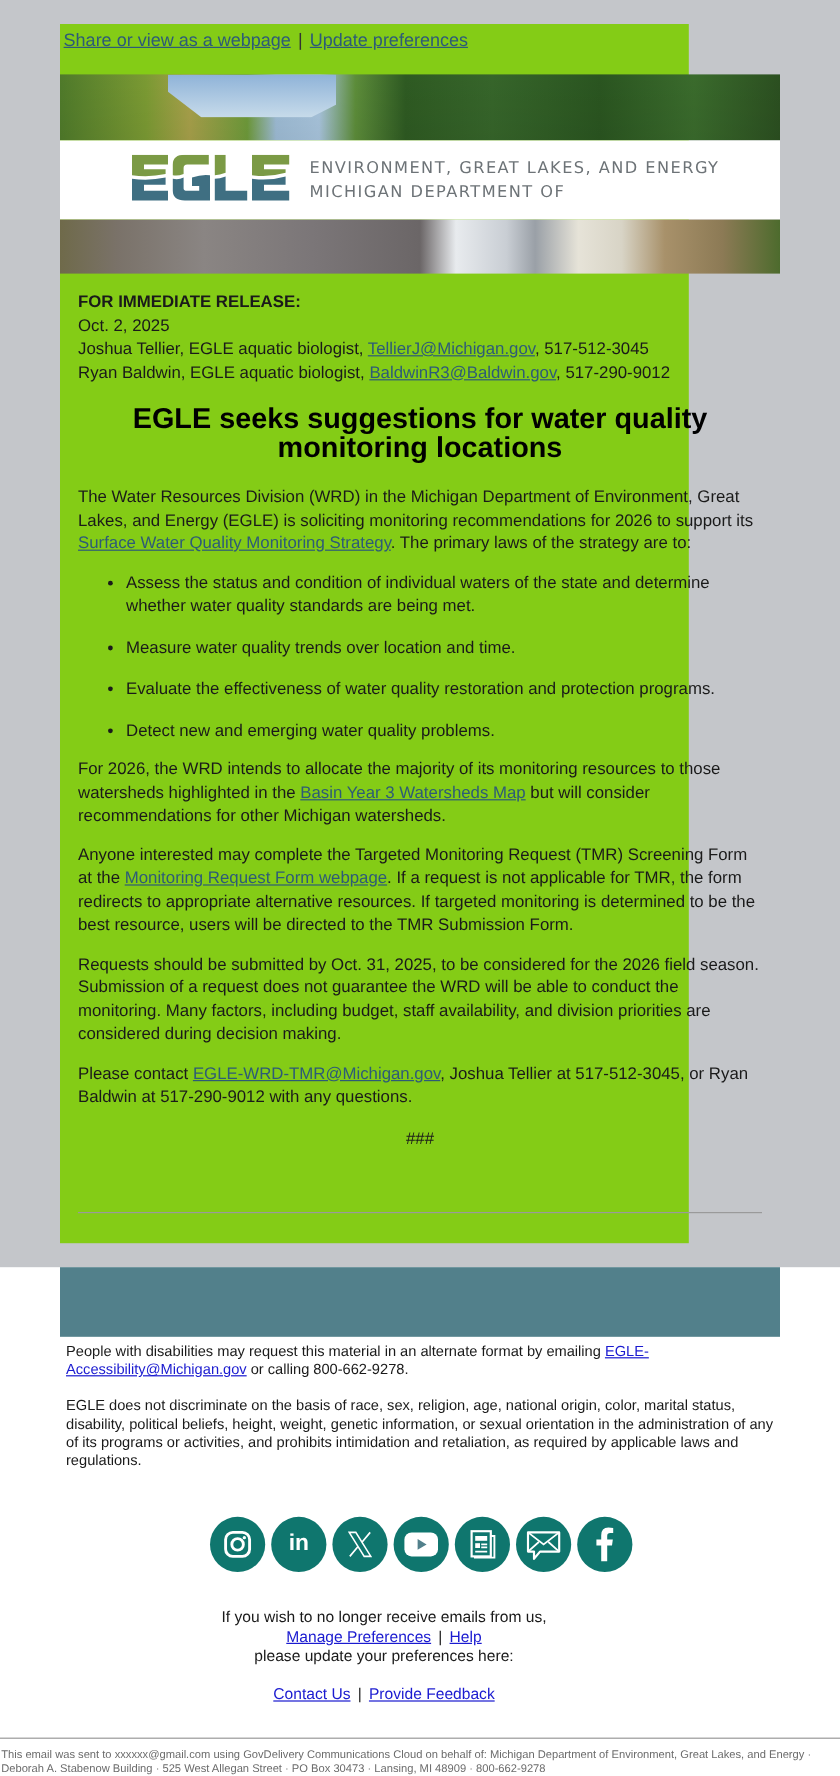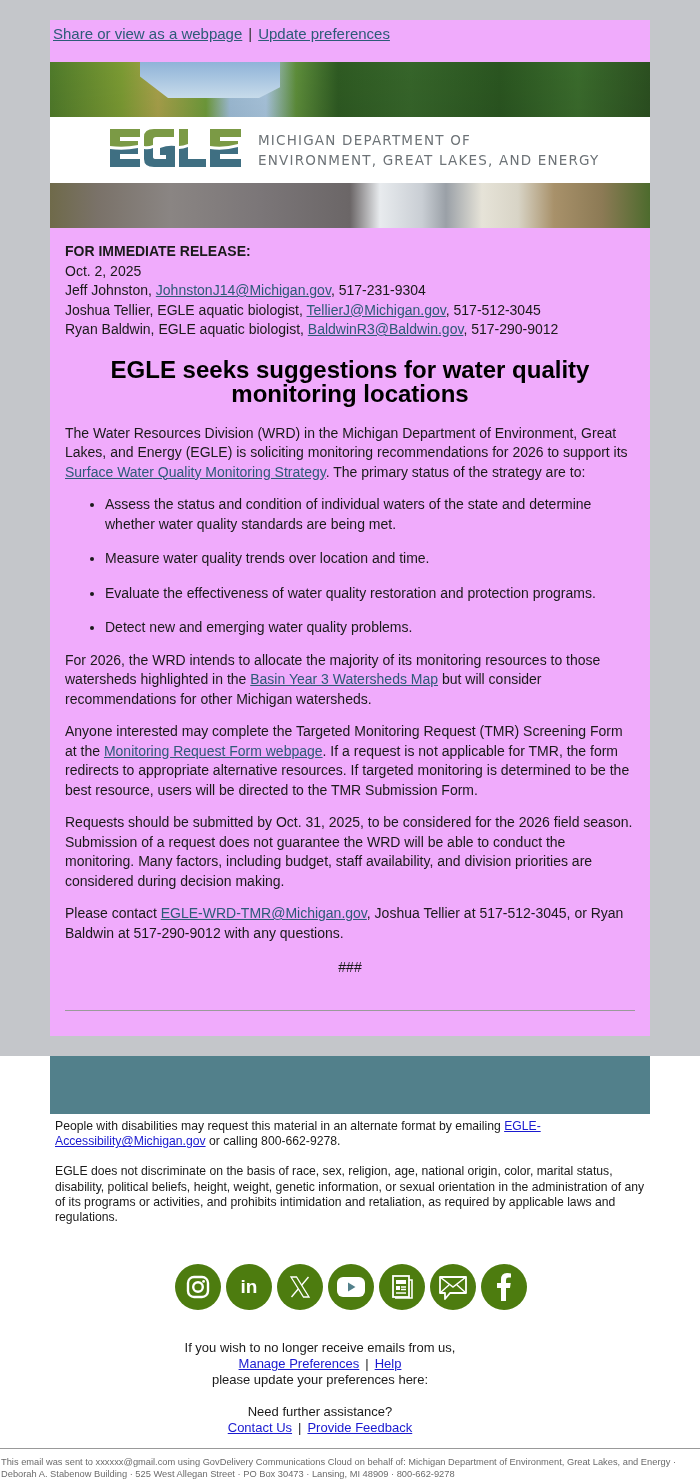--- a/index.html
+++ b/index.html
@@ -12,22 +12,22 @@
     color: #000;
     position: relative;
     overflow: hidden;
   }
   a { color: #2d5b78; text-decoration: underline; }
   .gray-band {
     position: absolute; left: 0; top: 0; width: 700px; height: 1056px;
     background: #c4c6ca;
   }
   .card {
-    position: absolute; left: 50px; top: 20px; width: 600px; height: 1016px;
-    background: #f0abfc;
+    position: absolute; left: 50px; top: 20px; width: 524px; height: 1016px;
+    background: #84cc16;
   }
   .top-links {
     position: absolute; left: 3px; top: 5px;
     font-size: 15px; color: #2d5b78;
   }
   .top-links .sep { color: #333; margin: 0 6px; }
   
   .banner { position: absolute; left: 0; top: 42px; width: 600px; height: 166px; }
   .banner-top {
     position: absolute; left: 0; top: 0; width: 600px; height: 55px;
@@ -82,21 +82,21 @@
   .access {
     position: absolute; left: 55px; top: 1119px; width: 595px;
     font-size: 12.2px; line-height: 15.2px; color: #1a1a1a;
   }
   .access a { color: #1a1ad0; }
   .access p { margin: 0 0 15px 0; }
   .social {
     position: absolute; left: 175px; top: 1264px; height: 46px; display: flex; gap: 5px;
   }
   .social .circ {
-    width: 46px; height: 46px; border-radius: 50%; background: #4d7c0f;
+    width: 46px; height: 46px; border-radius: 50%; background: #0f766e;
     display: flex; align-items: center; justify-content: center;
   }
   .unsub {
     position: absolute; left: 0; top: 1340px; width: 640px;
     text-align: center; font-size: 13px; line-height: 16px; color: #1a1a1a;
   }
   .unsub a { color: #1a1ad0; }
   .unsub .sep { margin: 0 6px; }
   .footer-line {
     position: absolute; left: 0; top: 1448px; width: 700px; height: 1px; background: #999;
@@ -129,37 +129,36 @@
         <path d="M34 8 Q34 0 44 0 H64 V8 H46 Q43 8 43 11 V16 Q38 18 34 17 Z" fill="#7b9a45"></path>
         <path d="M34 20 Q39 21 43 19 V28 Q43 30 46 30 H56 V26 H50 V19 Q58 16 65 17 V38 H44 Q34 38 34 30 Z" fill="#3f6f82"></path>
 
         <path d="M69 0 H78 V15 Q73 17 69 17 Z" fill="#7b9a45"></path>
         <path d="M69 20 Q73 20 78 18 V30 H96 V38 H69 Z" fill="#3f6f82"></path>
 
         <path d="M100 0 H131 V8 H110 V12 H128 V15 Q114 19 100 17 Z" fill="#7b9a45"></path>
         <path d="M100 20 Q114 22 128 18 V25 H110 V30 H131 V38 H100 Z" fill="#3f6f82"></path>
       </svg>
       <div class="egle-sub">
+        <div>ENVIRONMENT, GREAT LAKES, AND ENERGY</div>
         <div>MICHIGAN DEPARTMENT OF</div>
-        <div>ENVIRONMENT, GREAT LAKES, AND ENERGY</div>
       </div>
     </div>
     <div class="banner-bot"></div>
   </div>
 
   <div class="content">
     <div class="release-label">FOR IMMEDIATE RELEASE:</div>
     <div>Oct. 2, 2025</div>
-    <div><span>Jeff Johnston, </span><a href="#">JohnstonJ14@Michigan.gov</a><span>, 517-231-9304</span></div>
     <div><span>Joshua Tellier, EGLE aquatic biologist, </span><a href="#">TellierJ@Michigan.gov</a><span>, 517-512-3045</span></div>
     <div><span>Ryan Baldwin, EGLE aquatic biologist, </span><a href="#">BaldwinR3@Baldwin.gov</a><span>, 517-290-9012</span></div>
 
     <div class="headline">EGLE seeks suggestions for water quality monitoring locations</div>
 
-    <p class="para"><span>The Water Resources Division (WRD) in the Michigan Department of Environment, Great Lakes, and Energy (EGLE) is soliciting monitoring recommendations for 2026 to support its </span><a href="#">Surface Water Quality Monitoring Strategy</a><span>. The primary status of the strategy are to:</span></p>
+    <p class="para"><span>The Water Resources Division (WRD) in the Michigan Department of Environment, Great Lakes, and Energy (EGLE) is soliciting monitoring recommendations for 2026 to support its </span><a href="#">Surface Water Quality Monitoring Strategy</a><span>. The primary laws of the strategy are to:</span></p>
 
     <ul class="goals">
       <li>Assess the status and condition of individual waters of the state and determine whether water quality standards are being met.</li>
       <li>Measure water quality trends over location and time.</li>
       <li>Evaluate the effectiveness of water quality restoration and protection programs.</li>
       <li style="margin-bottom:0">Detect new and emerging water quality problems.</li>
     </ul>
 
     <p class="para"><span>For 2026, the WRD intends to allocate the majority of its monitoring resources to those watersheds highlighted in the </span><a href="#">Basin Year 3 Watersheds Map</a><span> but will consider recommendations for other Michigan watersheds.</span></p>
 
@@ -227,20 +226,19 @@
   </a>
 </div>
 
 <div class="unsub">
   <div>If you wish to no longer receive emails from us,</div>
   <div>
     <a href="#">Manage Preferences</a><span class="sep">|</span><a href="#">Help</a>
   </div>
   <div>please update your preferences here:</div>
   <div style="height:16px"></div>
-  <div>Need further assistance?</div>
   <div>
     <a href="#">Contact Us</a><span class="sep">|</span><a href="#">Provide Feedback</a>
   </div>
 </div>
 
 <div class="footer-line"></div>
 <div class="footer">This email was sent to xxxxxx@gmail.com using GovDelivery Communications Cloud on behalf of: Michigan Department of Environment, Great Lakes, and Energy · Deborah A. Stabenow Building · 525 West Allegan Street · PO Box 30473 · Lansing, MI 48909 · 800-662-9278</div>
 
 </body></html>

